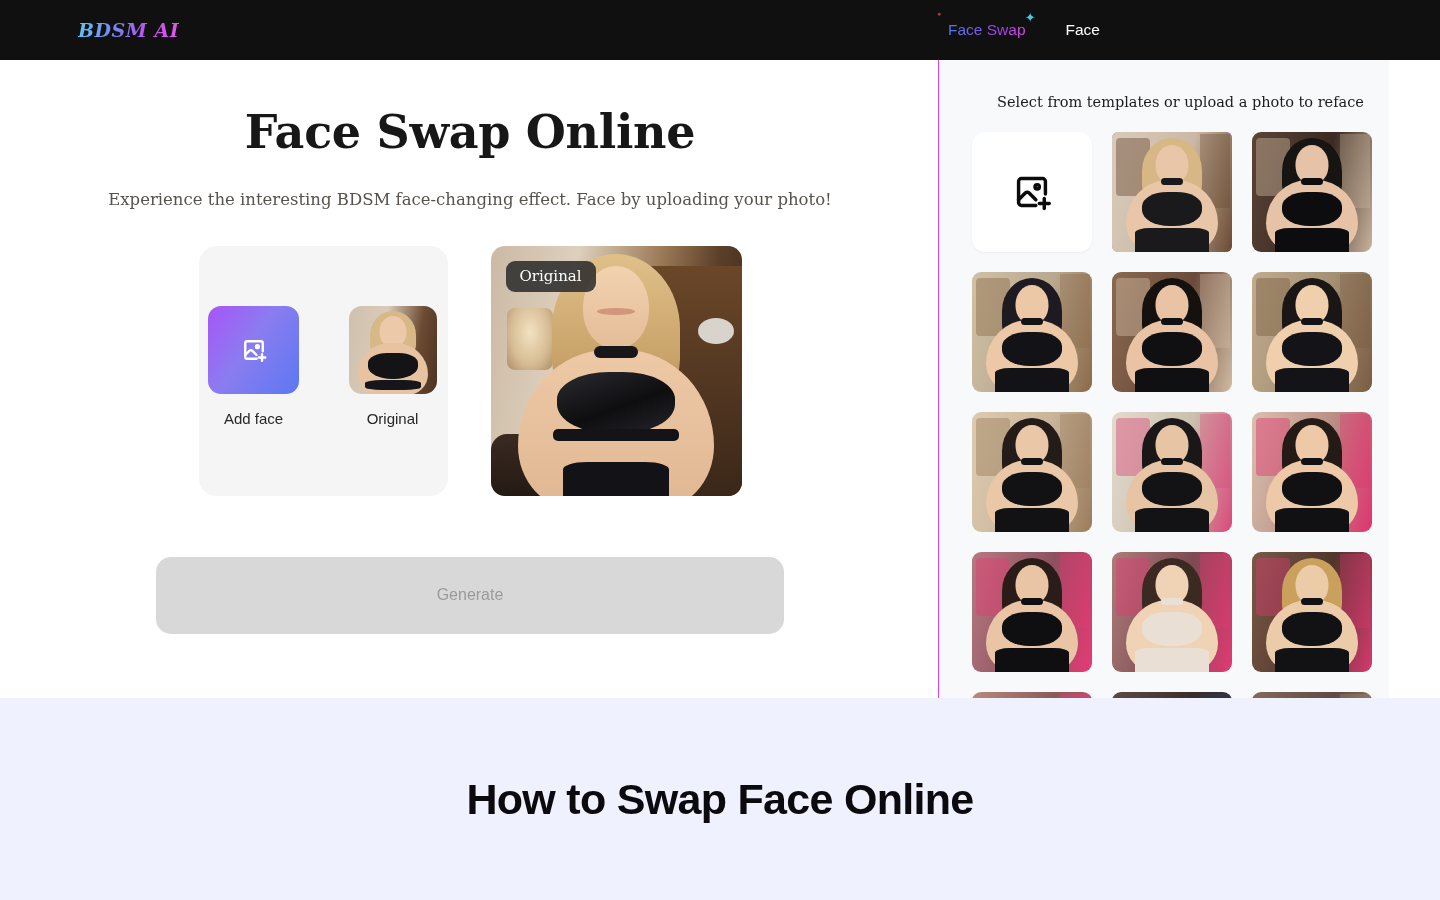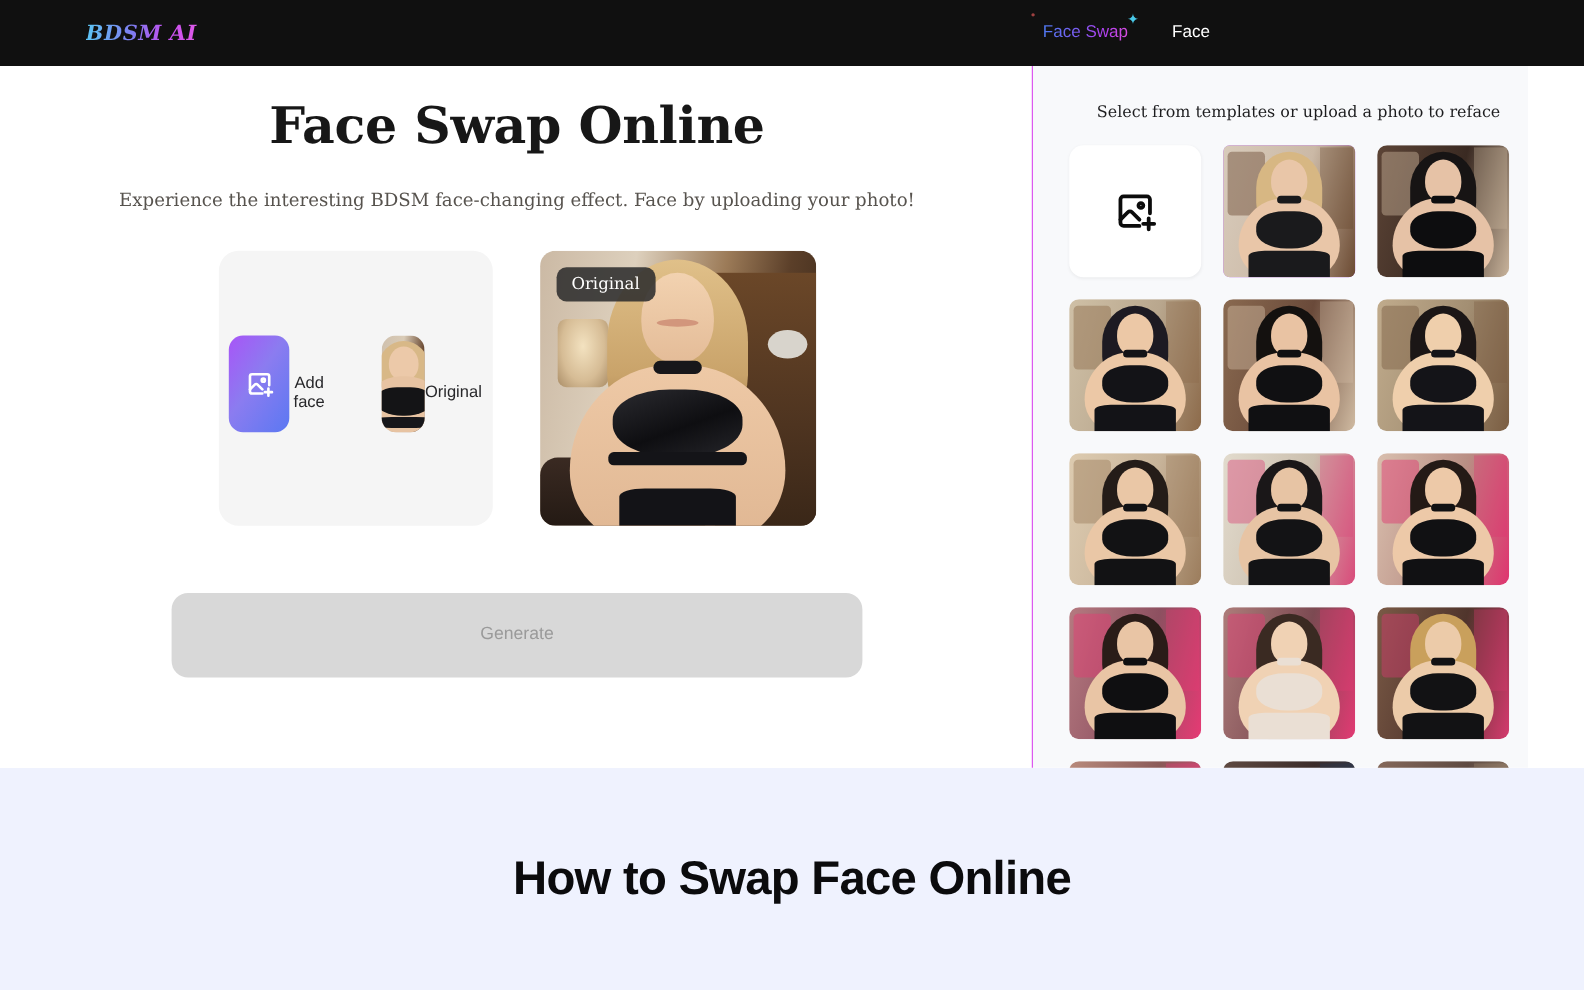--- a/index.html
+++ b/index.html
@@ -89,21 +89,21 @@
   
   .stage {
     position: relative;
     height: 638px;
     background: #ffffff;
     overflow: hidden;
   }
 
   .hero {
     width: 940px;
-    padding-top: 26px;
+    padding-top: 44px;
     text-align: center;
   }
 
   .hero h1 {
     font-family: "DejaVu Serif", serif;
     font-weight: bold;
     font-size: 46px;
     line-height: 1.25;
     color: #171717;
     letter-spacing: -0.3px;
@@ -133,20 +133,21 @@
     display: flex;
     align-items: center;
     justify-content: center;
     gap: 48px;
     padding-bottom: 8px;
   }
 
   .face-slot {
     width: 91px;
     display: flex;
+    flex-direction: column;
     align-items: center;
   }
 
   .add-face-tile {
     width: 91px;
     height: 88px;
     border-radius: 13px;
     background: linear-gradient(125deg, #a855f7 0%, #8b7cf0 45%, #5b78f2 100%);
     display: flex;
     align-items: center;

